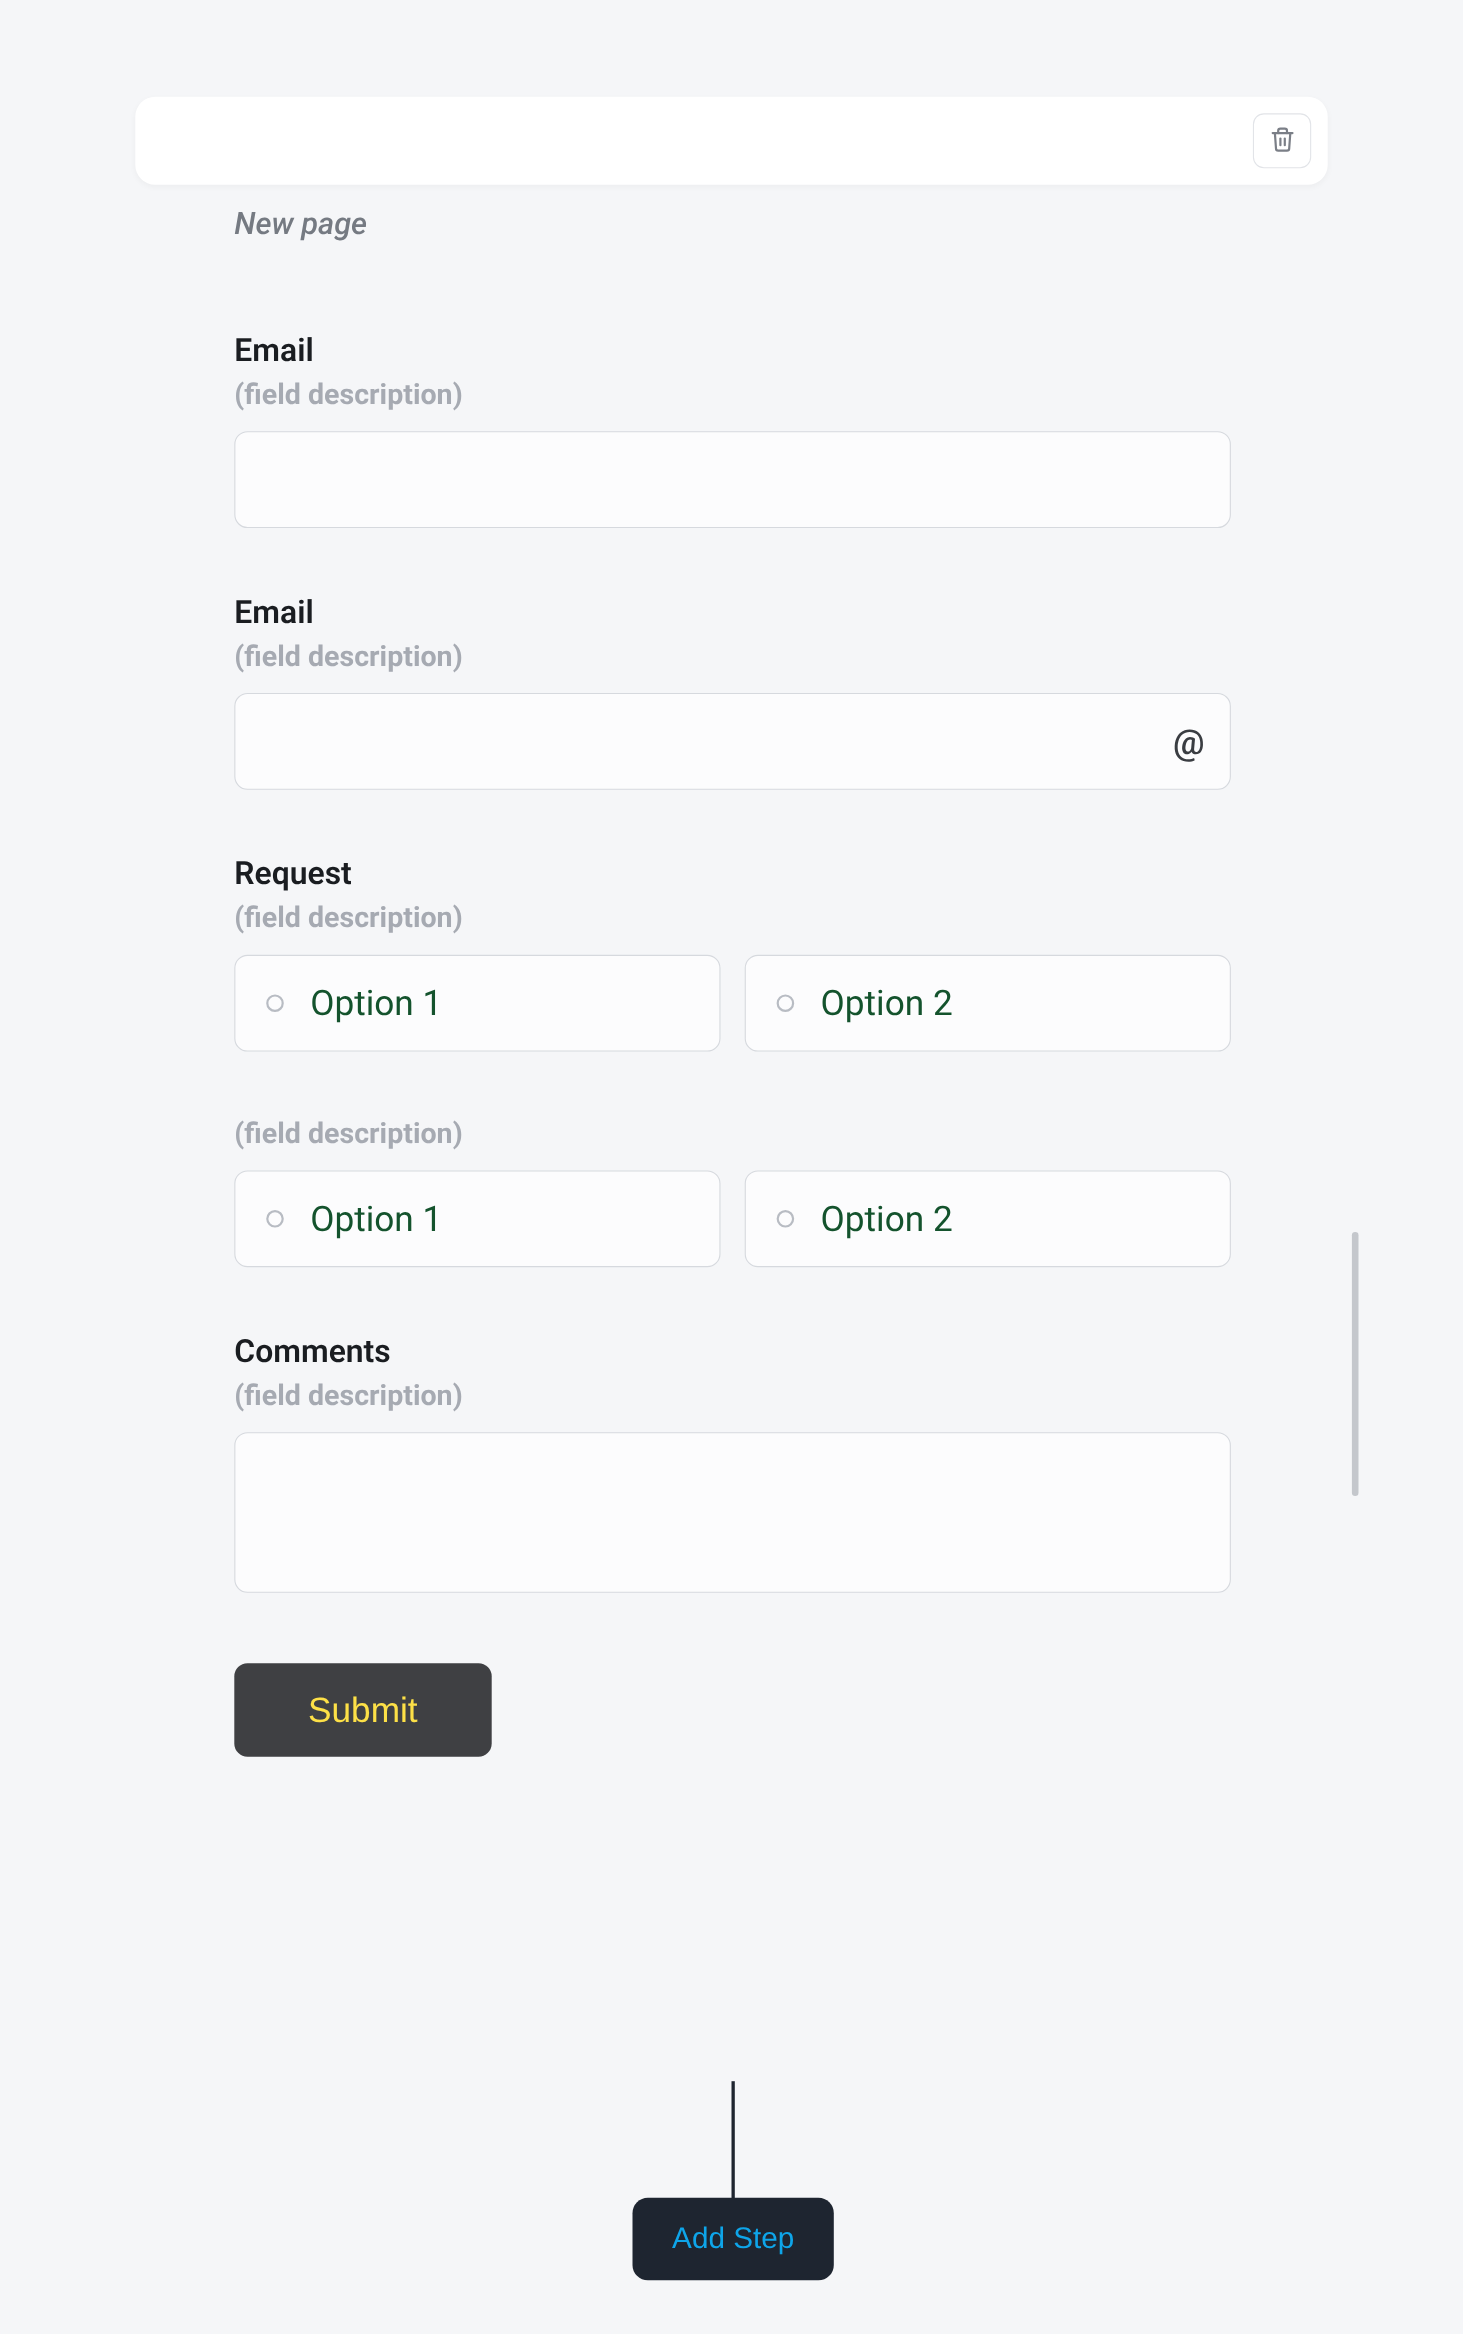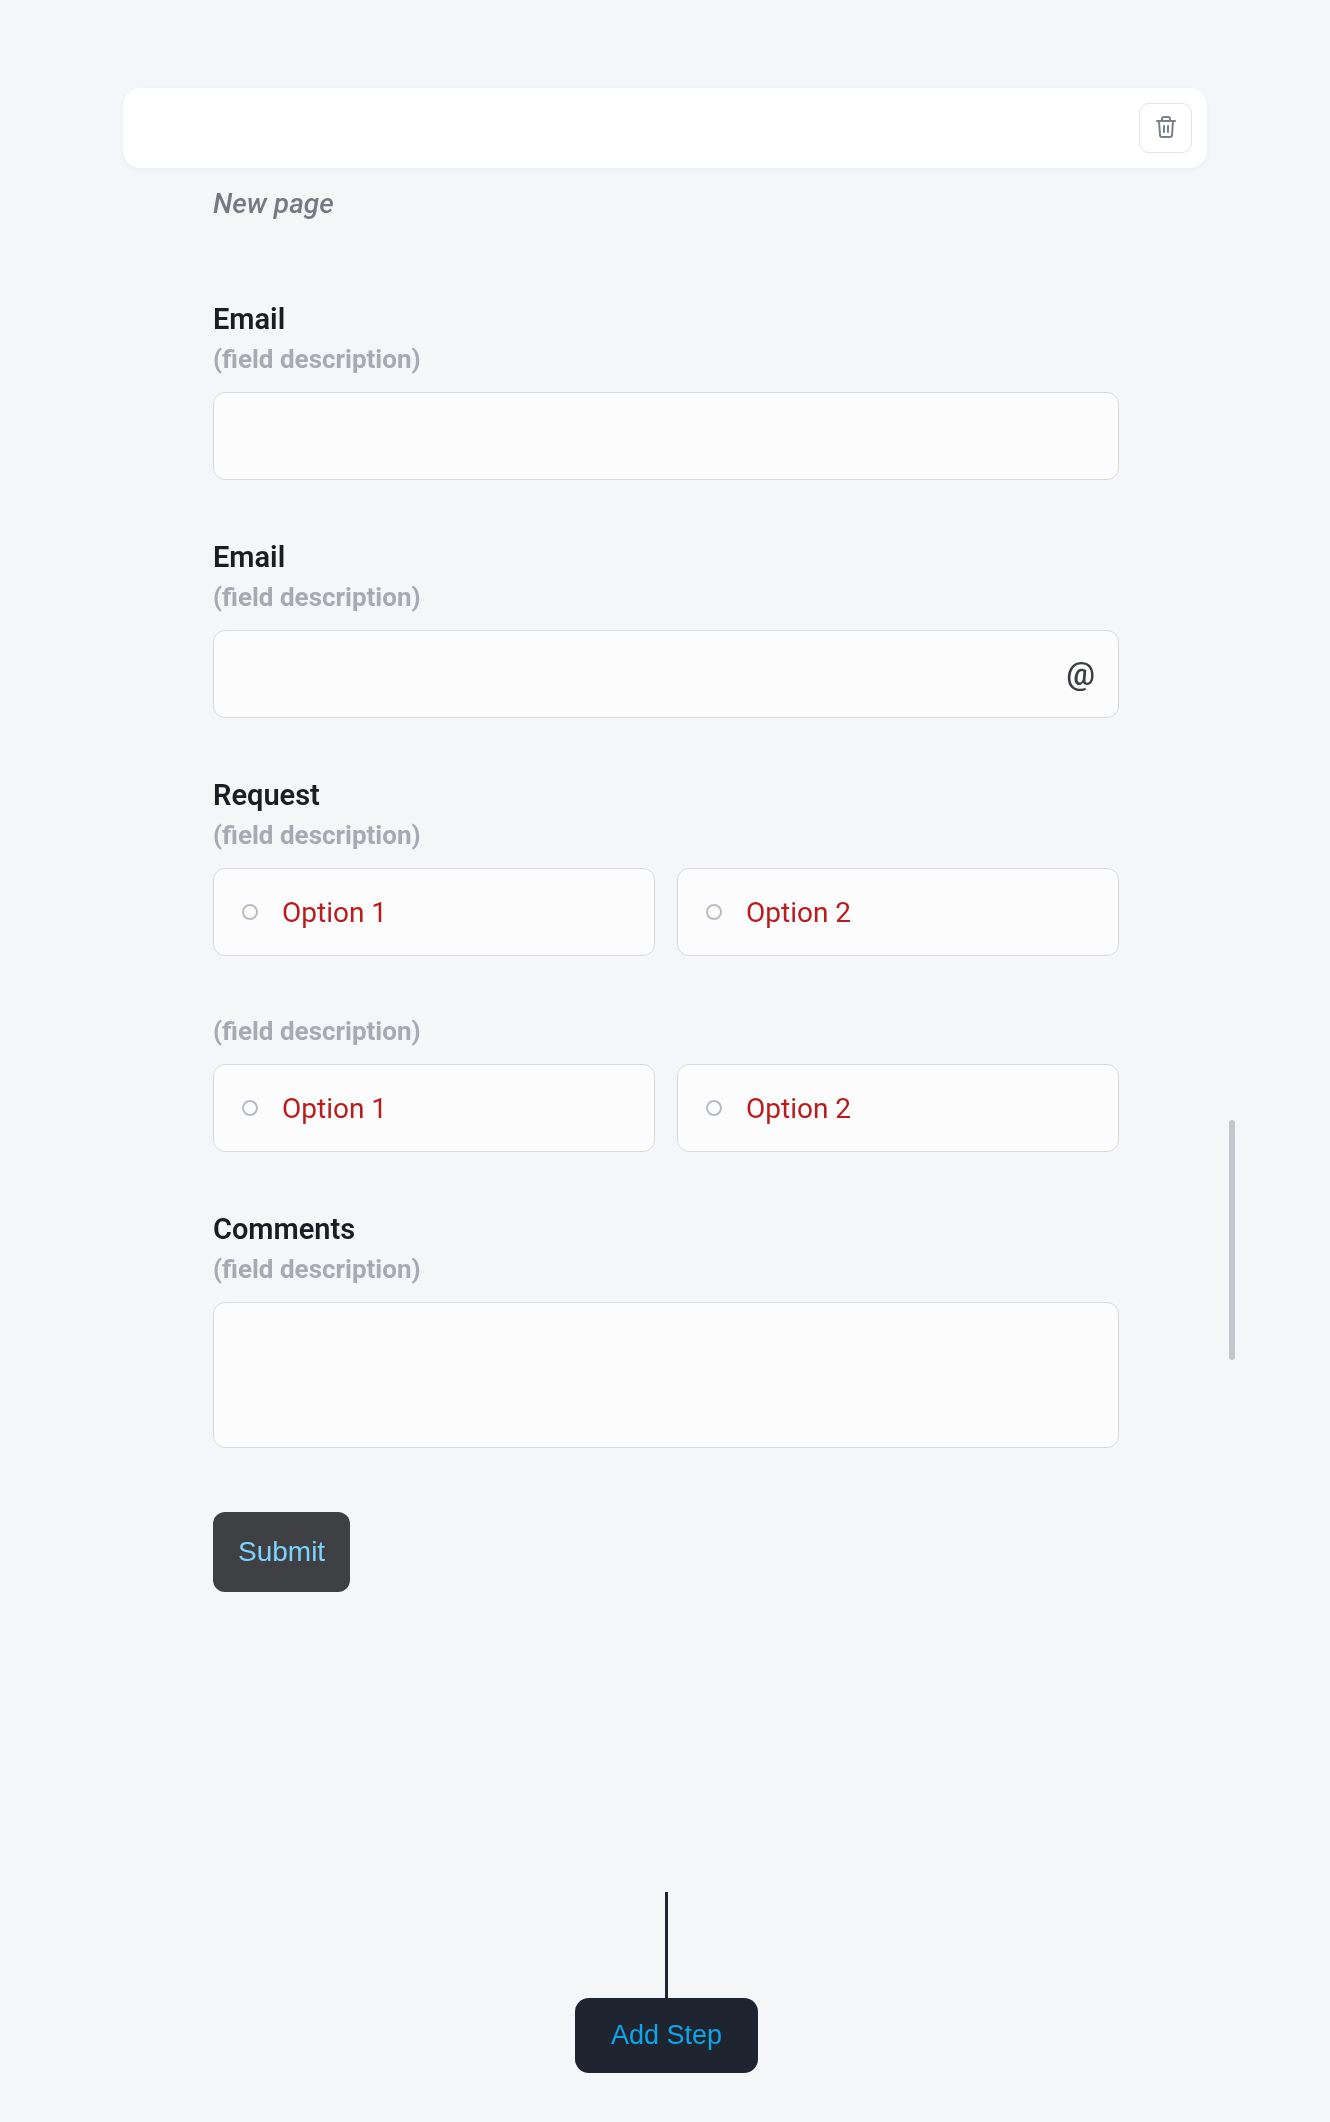--- a/index.html
+++ b/index.html
@@ -119,40 +119,40 @@
     }
     .option-radio {
       width: 16px;
       height: 16px;
       border: 2px solid #b8bcc3;
       border-radius: 50%;
       margin-right: 24px;
       flex-shrink: 0;
     }
     .option-label {
-      font-size: 28px;
-      color: #b91c1c;
+      font-size: 32px;
+      color: #14532d;
     }
     .textarea-input {
       width: 100%;
       height: 146px;
       border: 1.5px solid #d6d9de;
       border-radius: 12px;
       background: #fcfcfd;
       font-size: 24px;
       padding: 20px;
       resize: none;
       font-family: inherit;
     }
     .submit-btn {
       background: #3f4043;
-      color: #7dd3fc;
-      font-size: 28px;
-      font-weight: 500;
-      padding: 24px 25px;
+      color: #fde047;
+      font-size: 32px;
+      font-weight: 500;
+      padding: 24px 67px;
       border-radius: 12px;
       border: none;
       cursor: pointer;
       display: inline-block;
     }
     .connector-line {
       position: absolute;
       left: 665px;
       top: 0;
       width: 3px;

